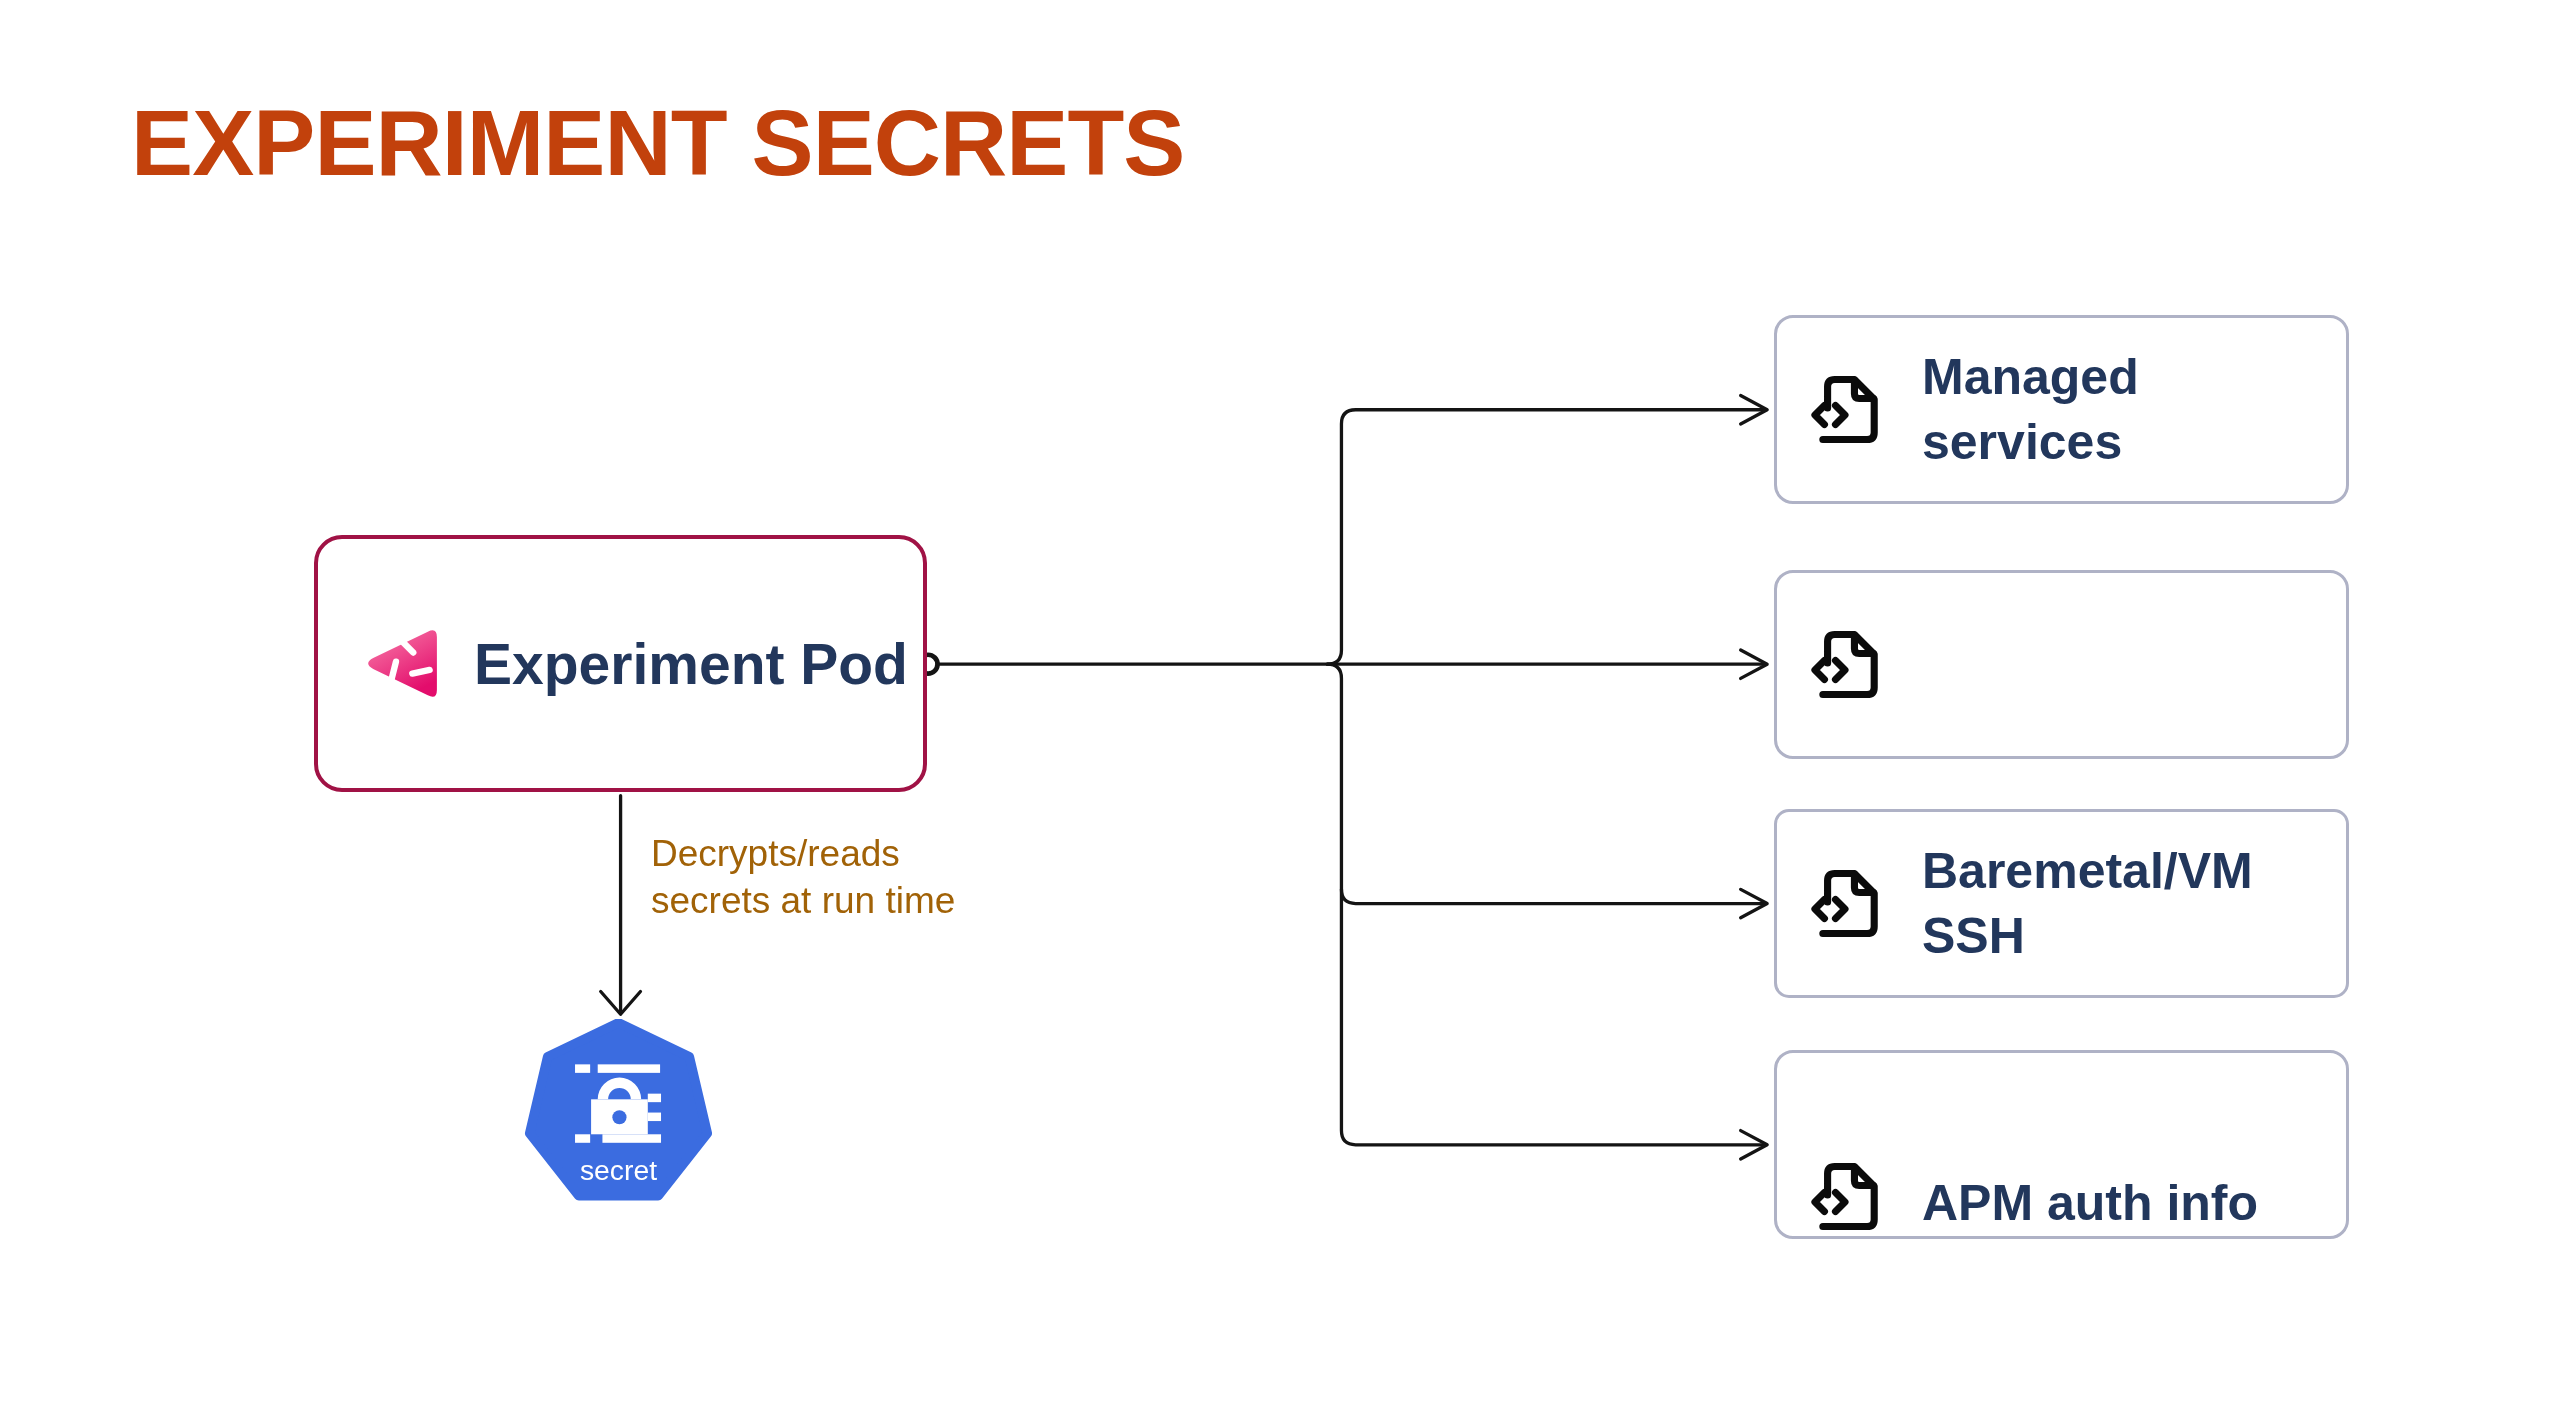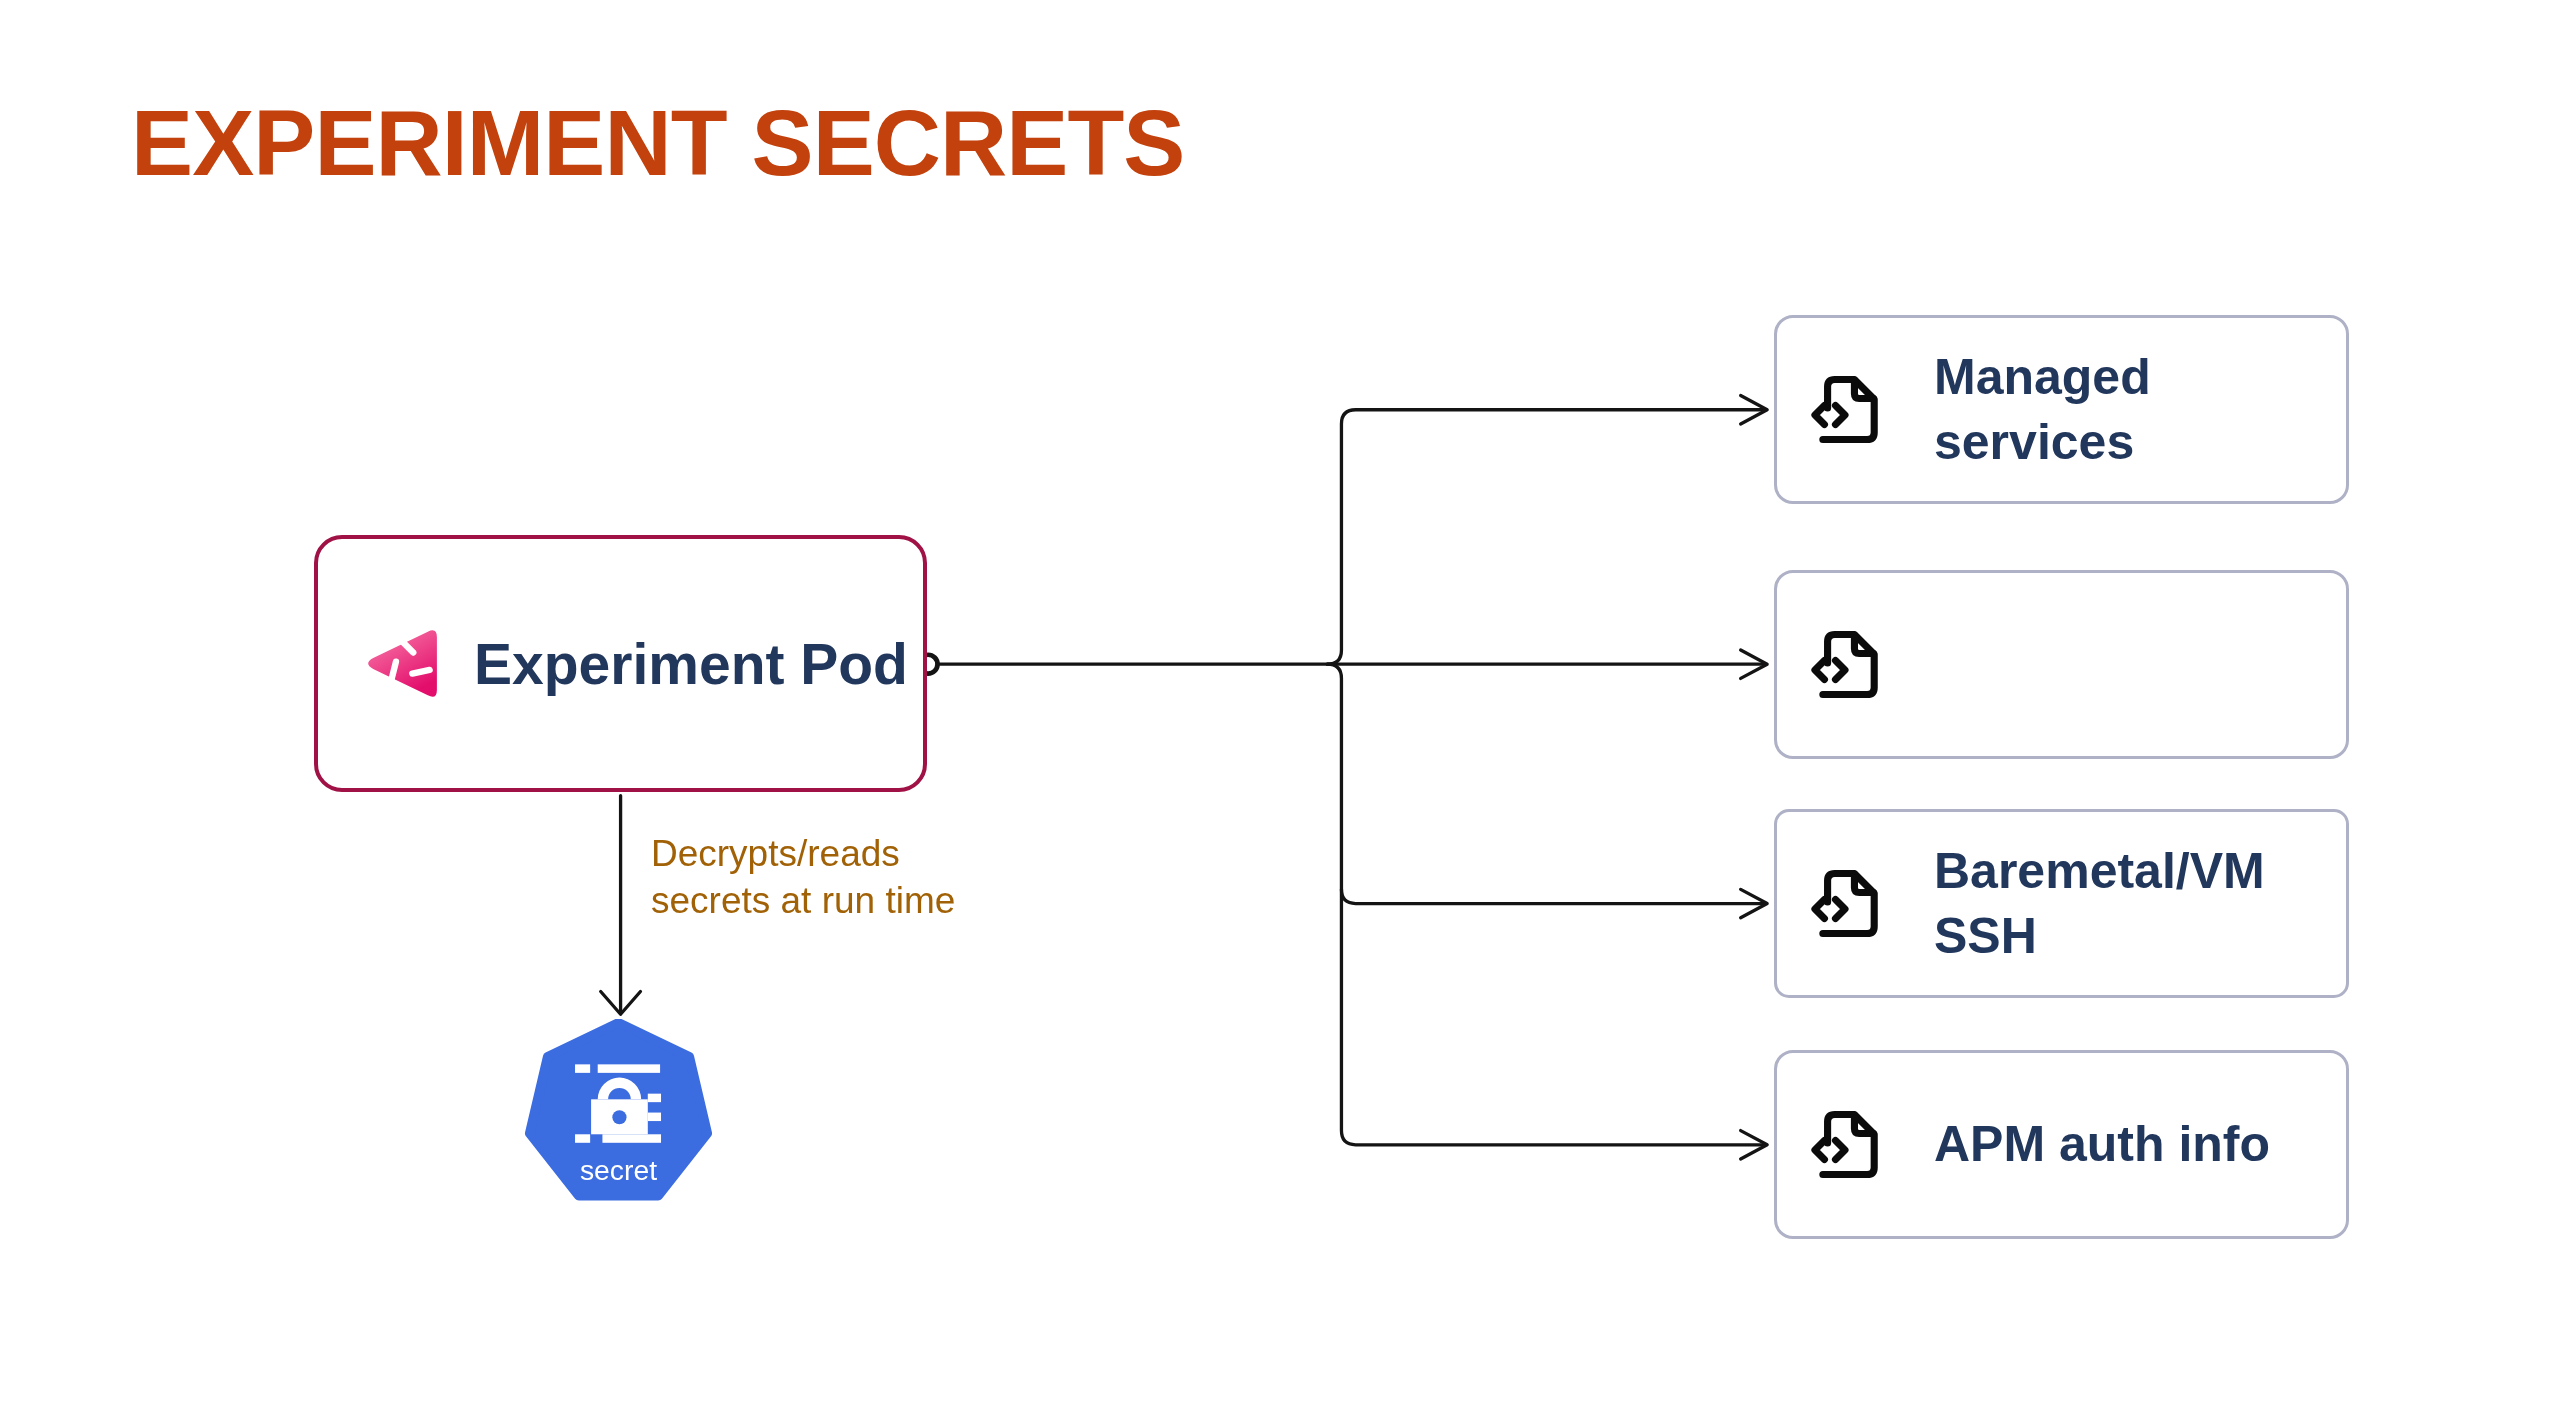--- a/index.html
+++ b/index.html
@@ -27,26 +27,26 @@
     font-size:37px;line-height:1.27;font-weight:500;color:#a16207;white-space:pre-line;
   }
 
   
   .k8s-secret{position:absolute;left:524px;top:1019px;width:189px;height:189px;}
 
   
   .target{
     position:absolute;left:1774px;width:575px;height:189px;box-sizing:border-box;
     background:#ffffff;border:3.8px solid #AFB2C6;border-radius:19px;
-    display:flex;align-items:center;padding-left:34px;gap:44px;
+    display:flex;align-items:center;padding-left:34px;gap:32px;
   }
   .target.t0{top:315px;}
   .target.t1{top:570px;}
   .target.t2{top:809px;border-radius:15px;}
-  .target.t3{top:1050px;}
+  .target.t3{top:1050px;align-items:flex-end;}
   .target-label{
     font-size:50px;font-weight:bold;color:#22375C;line-height:1.3;white-space:pre-line;
     width:388px;
   }
   .icon-wrap{flex:0 0 auto;display:flex;align-items:center;justify-content:center;}
 </style>
 </head>
 <body>
 
 <div class="canvas">

